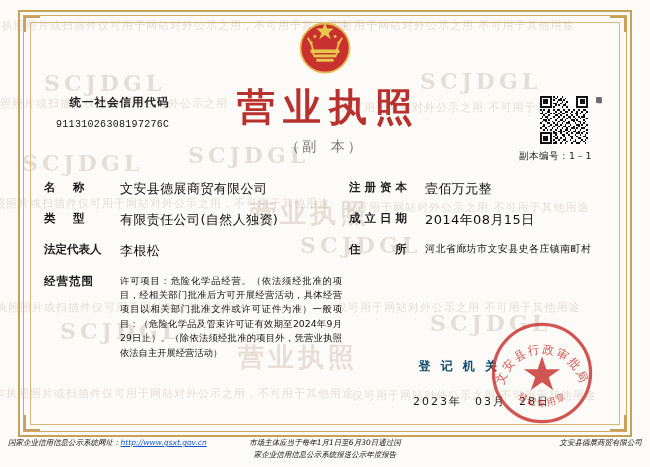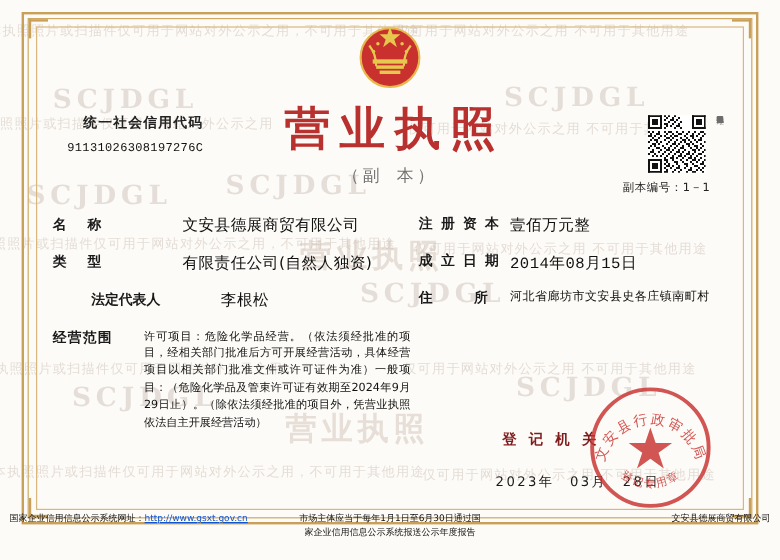--- a/index.html
+++ b/index.html
@@ -178,22 +178,22 @@
     left: 44px;
     top: 180px;
     right: 44px;
     z-index: 6;
   }
   .field-row {
     display: flex;
     align-items: flex-start;
     margin-bottom: 13px;
   }
-  .col-left { width: 305px; display: flex; align-items: flex-start; gap: 32px; }
-  .col-right { flex: 1; display: flex; align-items: flex-start; font-family: Liberation Mono, monospace; }
+  .col-left { width: 305px; display: flex; align-items: flex-start; }
+  .col-right { flex: 1; display: flex; align-items: flex-start; }
 
   .f-label {
     font-size: 11.5px;
     font-weight: bold;
     color: #1a1a1a;
     width: 76px;
     flex: none;
     letter-spacing: 3px;
     line-height: 1.35;
   }
@@ -215,21 +215,21 @@
   .scope-left { width: 305px; display: flex; align-items: flex-start; }
 
   
   .registry {
     position: absolute;
     right: 150px;
     bottom: 92px;
     font-size: 12px;
     font-weight: bold;
     letter-spacing: 3px;
-    color: #7f1d1d;
+    color: #0c4a6e;
     z-index: 6;
   }
   .issue-date {
     position: absolute;
     right: 100px;
     bottom: 58px;
     font-size: 11px;
     letter-spacing: 2px;
     color: #1a1a1a;
     z-index: 6;
@@ -243,25 +243,26 @@
     width: 112px;
     height: 112px;
     z-index: 7;
     opacity: .82;
   }
 
   
   .footer {
     position: absolute;
     left: 0; right: 0;
-    bottom: 15px;
+    bottom: 4px;
     height: 28px;
     z-index: 8;
     font-size: 7.5px;
     color: #111;
+    font-style: italic;
   }
   .footer-left {
     position: absolute;
     left: 8px; top: 2px;
     line-height: 1.5;
   }
   .footer-left a { color: #1155cc; text-decoration: underline; }
   .footer-center {
     position: absolute;
     left: 50%;
@@ -575,21 +576,21 @@
         <div class="f-value">有限责任公司(自然人独资)</div>
       </div>
       <div class="col-right">
         <div class="f-label wide">成 立 日 期</div>
         <div class="f-value">2014年08月15日</div>
       </div>
     </div>
 
     <div class="field-row">
       <div class="col-left">
-        <div class="f-label" style="letter-spacing:0px;margin-left:32px;">法定代表人</div>
+        <div class="f-label" style="letter-spacing:0px;">法定代表人</div>
         <div class="f-value">李根松</div>
       </div>
       <div class="col-right">
         <div class="f-label wide">住　　　所</div>
         <div class="f-value" style="font-size:10px;">河北省廊坊市文安县史各庄镇南町村</div>
       </div>
     </div>
 
     <div class="field-row scope-row">
       <div class="scope-left">

